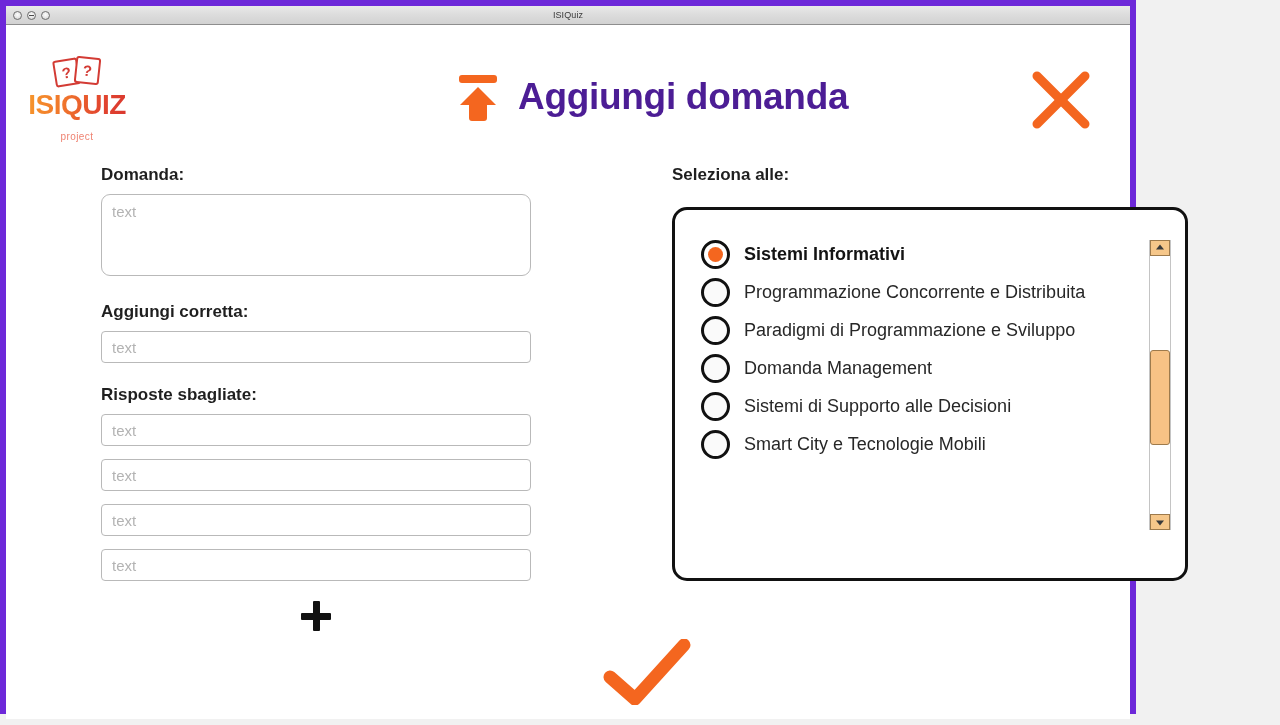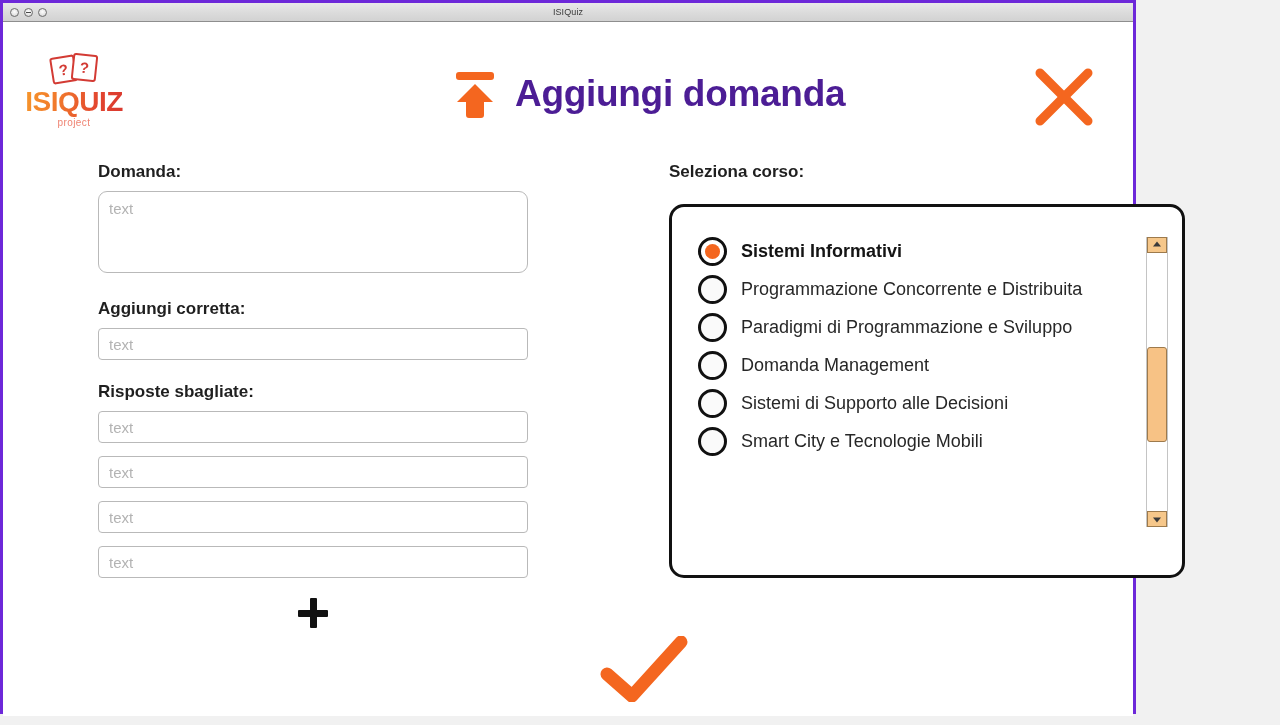--- a/index.html
+++ b/index.html
@@ -16,21 +16,21 @@
     overflow: hidden;
   }
 
   
   .window {
     position: absolute;
     left: 0; top: 0;
     width: 1136px;
     height: 714px;
     background: #ffffff;
-    border: 3px solid #6d28d9;
+    border: 6px solid #6d28d9;
     box-sizing: border-box;
   }
   .titlebar {
     position: relative;
     height: 18px;
     background: linear-gradient(to bottom, #e9e9e9 0%, #dcdcdc 50%, #d2d2d2 100%);
     border-bottom: 1px solid #8e8e8e;
     display: flex;
     align-items: center;
   }
@@ -111,21 +111,21 @@
     line-height: 30px;
     background: linear-gradient(100deg, #f79a2b 0%, #f0752c 38%, #e2452f 72%, #d8362f 100%);
     -webkit-background-clip: text;
     background-clip: text;
     color: transparent;
   }
   .logo-sub {
     font-size: 10px;
     color: #ef8372;
     letter-spacing: .4px;
-    margin-top: 0;
+    margin-top: 11px;
   }
 
   
   .header-title-wrap {
     position: absolute;
     left: 450px;
     top: 48px;
     display: flex;
     align-items: center;
     gap: 18px;
@@ -385,21 +385,21 @@
           <input class="txt-input" type="text" placeholder="text" style="">
           <input class="txt-input" type="text" placeholder="text" style="">
           <input class="txt-input" type="text" placeholder="text" style="">
           <input class="txt-input" type="text" placeholder="text" style="">
         </div>
 
         <div class="add-btn"></div>
       </div>
 
       <div class="right-col">
-        <div class="field-label">Seleziona corso:</div>
+        <div class="field-label">Seleziona alle:</div>
         <div class="course-box">
           <div class="course-list">
             <div class="course-item selected">
               <span class="radio checked"></span>
               <span class="course-label">Sistemi Informativi</span>
             </div>
             <div class="course-item">
               <span class="radio"></span>
               <span class="course-label">Programmazione Concorrente e Distribuita</span>
             </div>

